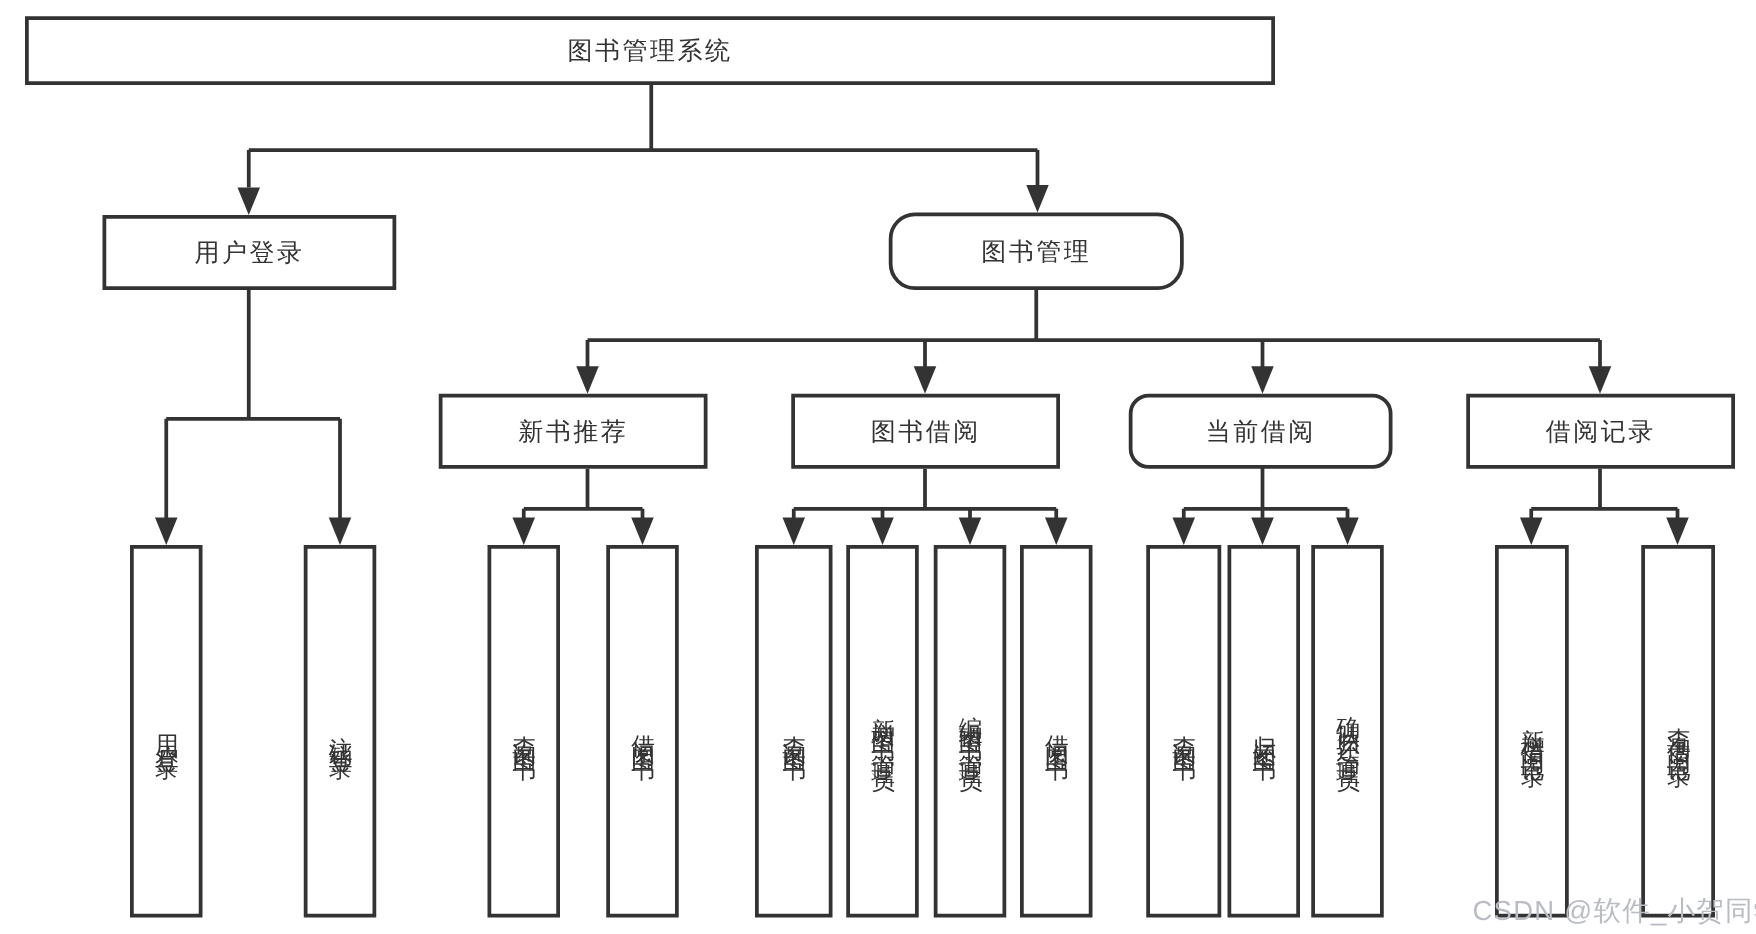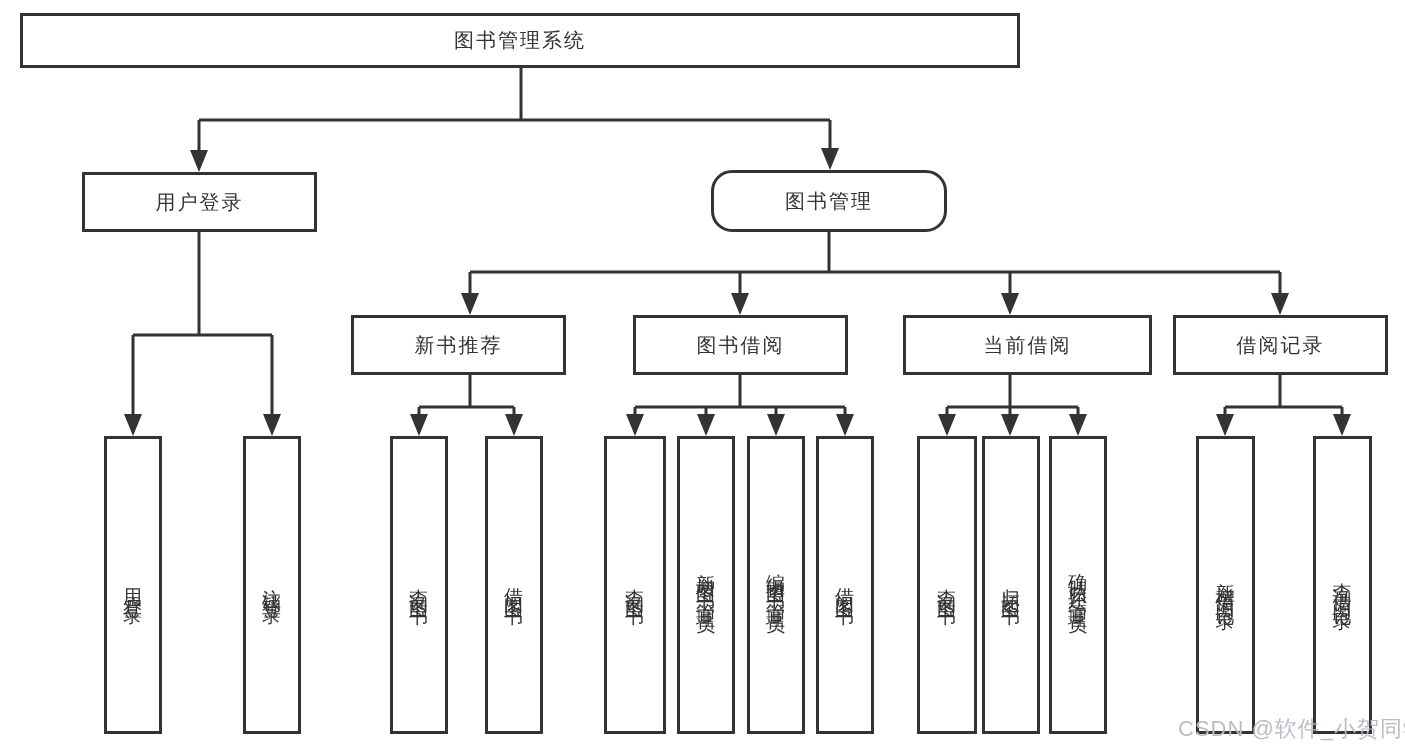--- a/index.html
+++ b/index.html
@@ -98,21 +98,21 @@
   <div class="box" style="left:711px; top:170px; width:236px; height:62px;border-radius:21px;">
     <span class="label">图书管理</span>
   </div>
 
   <div class="box" style="left:351px; top:315px; width:215px; height:60px;">
     <span class="label">新书推荐</span>
   </div>
   <div class="box" style="left:633px; top:315px; width:215px; height:60px;">
     <span class="label">图书借阅</span>
   </div>
-  <div class="box" style="left:903px; top:315px; width:249px; height:60px;">
+  <div class="box" style="left:903px; top:315px; width:211px; height:60px;border-radius:16px;">
     <span class="label">当前借阅</span>
   </div>
   <div class="box" style="left:1173px; top:315px; width:215px; height:60px;">
     <span class="label">借阅记录</span>
   </div>
 
   <div class="box vbox" style="left:104px; top:436px; width:58px; height:298px;">
     <span class="label">用户登录</span>
   </div>
   <div class="box vbox" style="left:243px; top:436px; width:58px; height:298px;">

